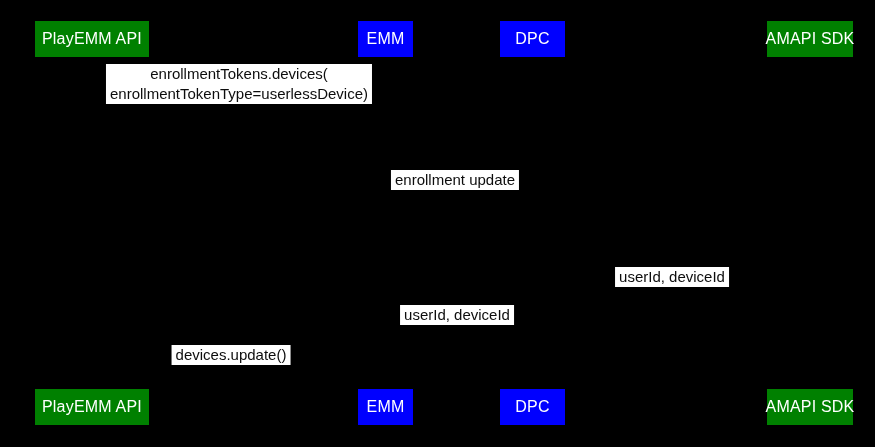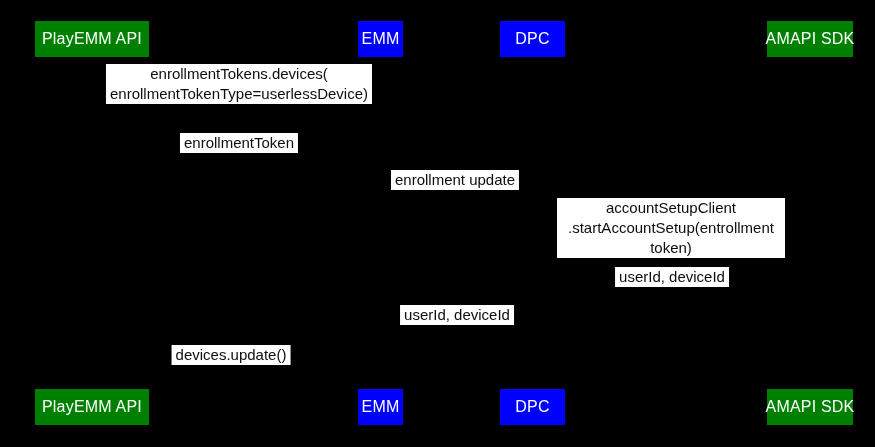--- a/index.html
+++ b/index.html
@@ -23,21 +23,21 @@
     font-size: 16px;
     letter-spacing: 0.2px;
     box-sizing: border-box;
     white-space: nowrap;
   }
   .actor.green { background: #008000; }
   .actor.blue  { background: #0000ff; }
   .row-top    { top: 21px; }
   .row-bottom { top: 389px; }
   .a-playemm { left: 11px;  width: 114px; }
-  .a-emm     { left: 334px; width: 45px;  }
+  .a-emm     { left: 334px; width: 55px;  }
   .a-dpc     { left: 476px; width: 65px;  }
   .a-amapi   { left: 743px; width: 86px; }
   
   .msg {
     position: absolute;
     transform: translateX(-50%);
     background: #ffffff;
     color: #0d0d0d;
     font-size: 15px;
     line-height: 20px;
@@ -75,24 +75,21 @@
   <div class="lifeline l-dpc"></div>
   <div class="lifeline l-amapi"></div>
 
   <div class="actor green row-top a-playemm">PlayEMM API</div>
   <div class="actor blue  row-top a-emm">EMM</div>
   <div class="actor blue  row-top a-dpc">DPC</div>
   <div class="actor green row-top a-amapi">AMAPI SDK</div>
 
   <div class="msg m1">enrollmentTokens.devices(
 enrollmentTokenType=userlessDevice)</div>
-  <div class="msg m2">enrollmentToken</div>
   <div class="msg m3">enrollment update</div>
-  <div class="msg m4">accountSetupClient
-.startAccountSetup(entrollment token)</div>
   <div class="msg m5">userId, deviceId</div>
   <div class="msg m6">userId, deviceId</div>
   <div class="msg m7">devices.update()</div>
 
   <div class="actor green row-bottom a-playemm">PlayEMM API</div>
   <div class="actor blue  row-bottom a-emm">EMM</div>
   <div class="actor blue  row-bottom a-dpc">DPC</div>
   <div class="actor green row-bottom a-amapi">AMAPI SDK</div>
 
 </div>

